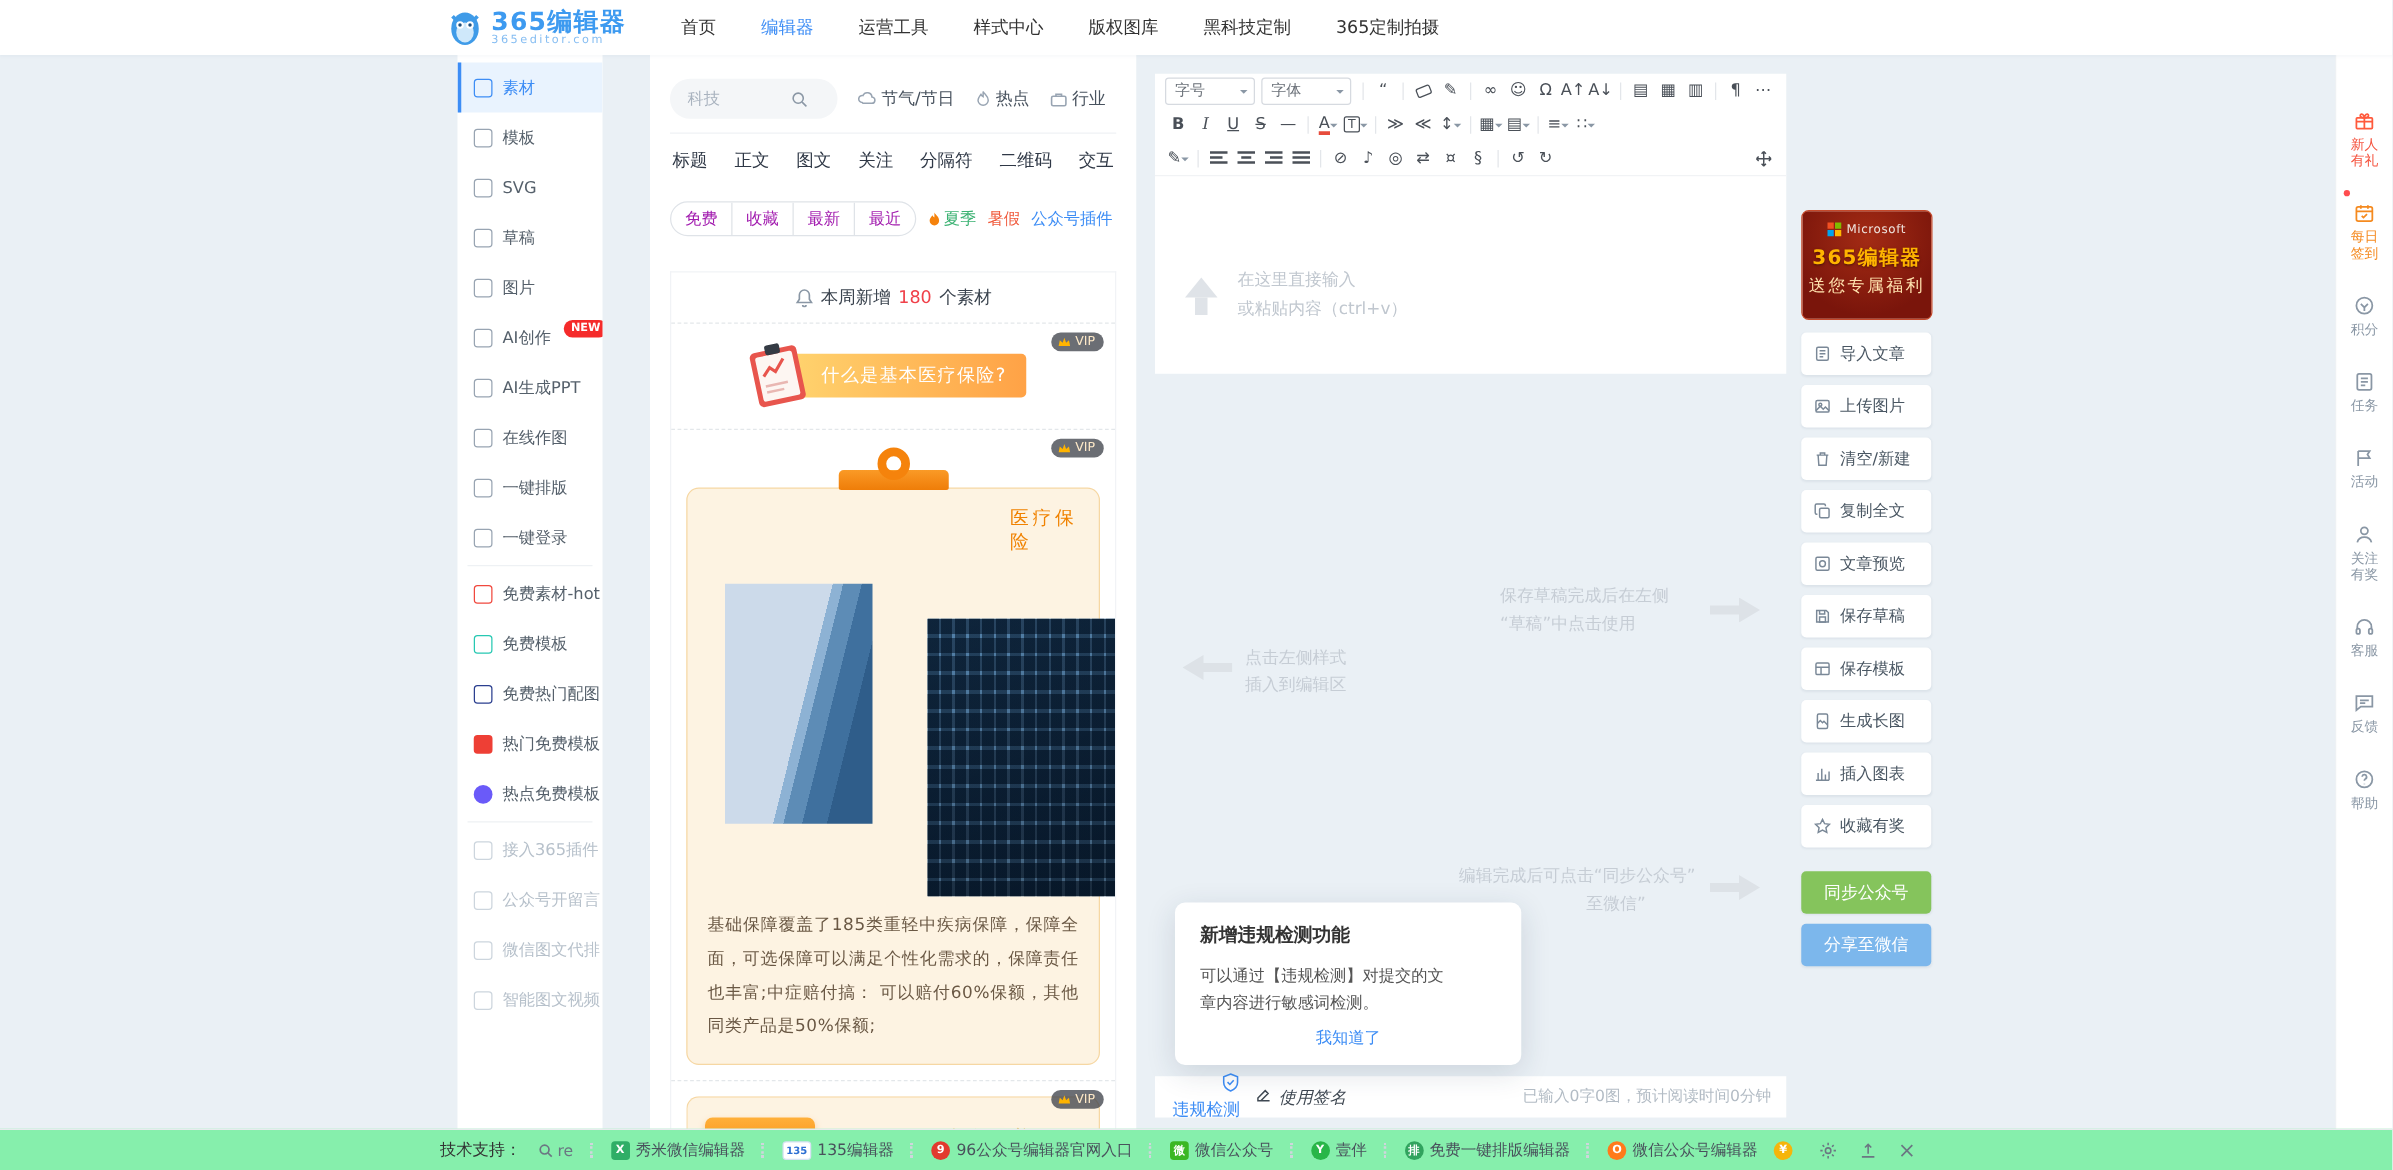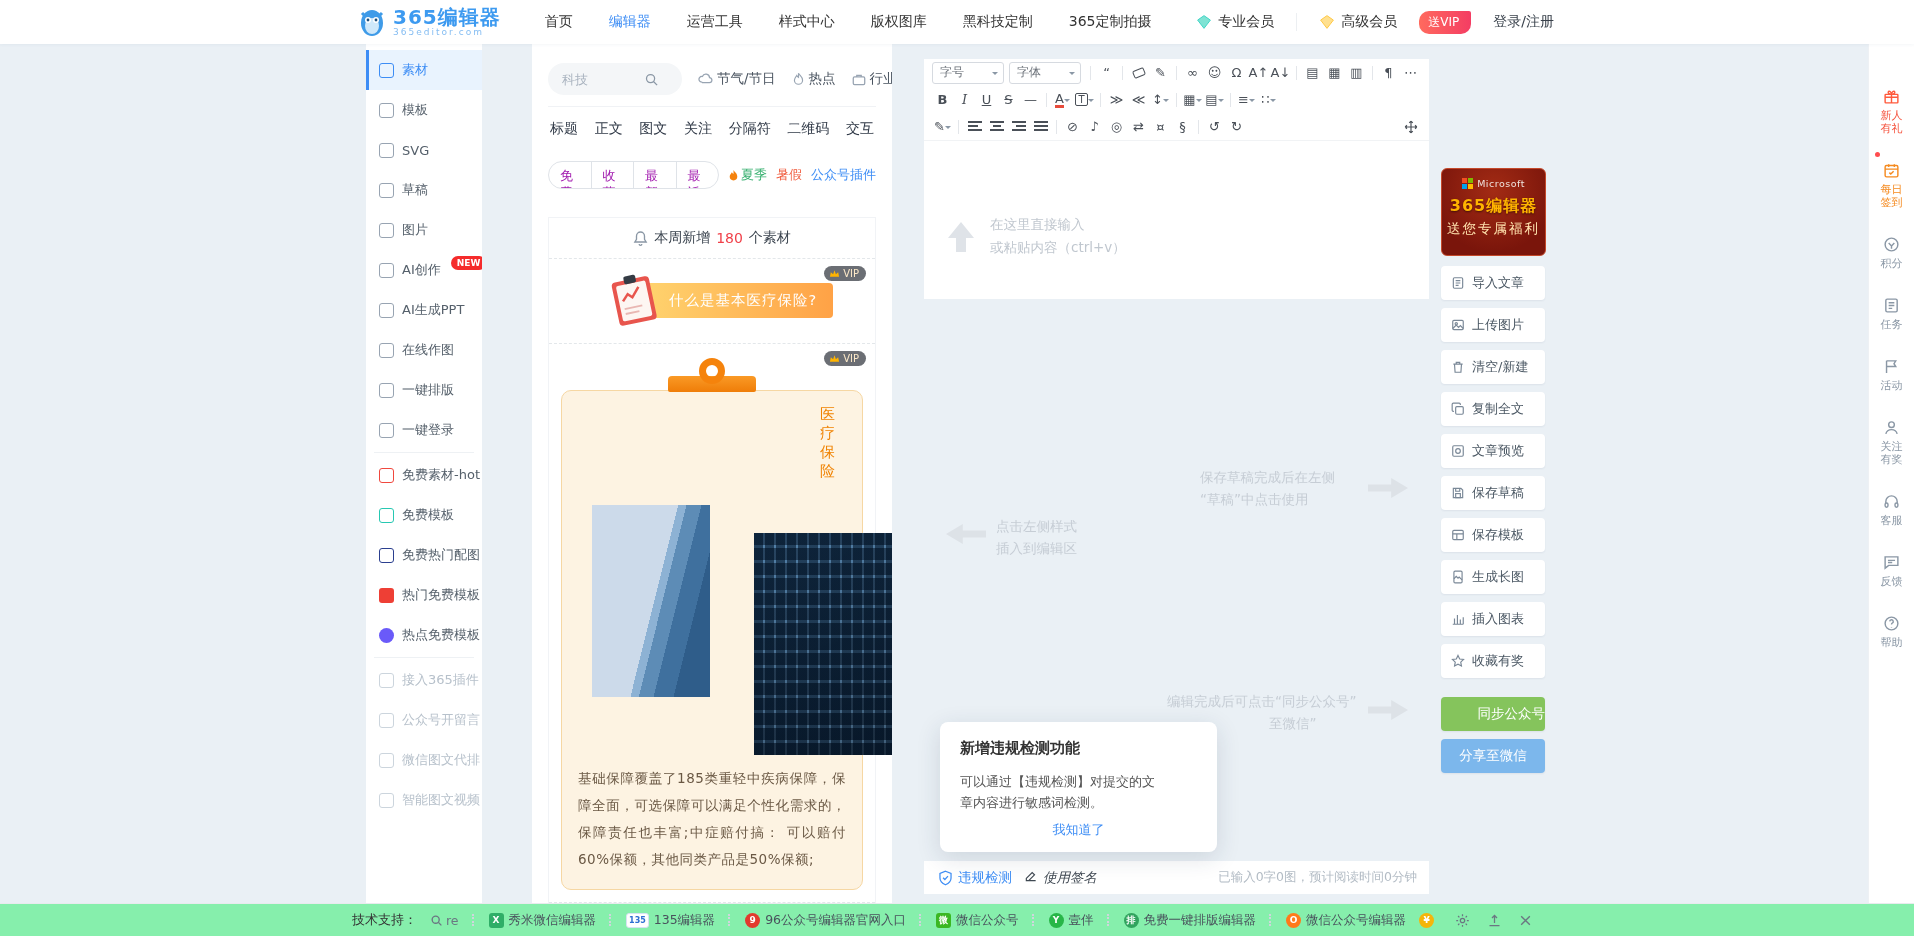--- a/index.html
+++ b/index.html
@@ -56,21 +56,21 @@
   .sb-ic.red-f { border:none; background:#ee3f35; }
   .sb-ic.purple-f { border:none; background:#6a5af9; border-radius:50%; }
   .new-badge {
     margin-left:2px; background:#f52b2b; color:#fff; font-size:9px; font-weight:bold;
     padding:2px 6px; border-radius:9px; transform:translateY(-7px);
   }
   .sb-sep { height:1px; background:#eef1f4; margin:2px 8px; }
 
   
   #materials {
-    position:absolute; left:532px; top:44px; width:360px; height:859px;
+    position:absolute; left:520px; top:44px; width:389px; height:859px;
     background:#fff; padding:19px 16px 0 16px; overflow:hidden;
   }
   .m-search-row { display:flex; align-items:center; gap:16px; padding-bottom:11px; border-bottom:1px solid #f0f2f5; }
   .search-box {
     width:134px; height:32px; background:#f4f6f8; border-radius:16px;
     display:flex; align-items:center; padding:0 11px 0 14px; flex:none;
   }
   .search-box input { border:0; background:transparent; width:82px; font-size:13px; color:#333; outline:none; font-family:inherit; }
   .search-box input::placeholder { color:#a9b3bf; }
   .cat-tab { display:flex; align-items:center; gap:4px; font-size:13.5px; color:#49535f; cursor:pointer; white-space:nowrap; }
@@ -184,21 +184,21 @@
   }
   #popup h3 { font-size:15px; color:#333; font-weight:bold; }
   #popup p { margin-top:13px; font-size:13px; color:#555; line-height:21px; }
   #popup .confirm { display:block; text-align:center; color:#3d8df5; font-size:13px; margin-top:8px; cursor:pointer; }
 
   
   #statusbar {
     position:absolute; left:924px; top:861px; width:505px; height:33px; background:#fff;
     display:flex; align-items:center; padding:0 12px 0 14px; gap:12px; font-size:13.5px; z-index:3;
   }
-  .st-check { color:#3d8df5; display:flex; align-items:center; gap:5px; cursor:pointer; }
+  .st-check { color:#3d8df5; display:flex; align-items:flex-end; gap:5px; cursor:pointer;flex-direction:column; }
   .st-sign { color:#3f4852; display:flex; align-items:flex-start; gap:5px; cursor:pointer;font-style:italic; }
   .st-stats { margin-left:auto; color:#b3bcc5; font-size:12.5px; white-space:nowrap; }
 
   
   #ad {
     position:absolute; left:1441px; top:168px; width:105px; height:88px;
     background:radial-gradient(circle at 50% 25%, #a32b14, #7a150b 75%);
     border:1px solid #c4482a; border-radius:6px; text-align:center; padding-top:9px; z-index:3; cursor:pointer;
   }
   .ms-row { display:flex; align-items:center; justify-content:center; gap:4px; }
@@ -207,21 +207,21 @@
   .ms-row span { color:#efe3dd; font-size:9.5px; letter-spacing:.5px; }
   .ad-l1 { color:#ffb400; font-weight:bold; font-size:16px; margin-top:7px; letter-spacing:1px; text-shadow:0 1px 2px rgba(0,0,0,.5); }
   .ad-l2 { color:#ffe2ae; font-size:13.5px; margin-top:3px; letter-spacing:2px; }
   #actions { position:absolute; left:1441px; top:266px; width:104px; display:flex; flex-direction:column; gap:8px; z-index:3; }
   .act {
     height:34px; background:#fff; border-radius:4px; display:flex; align-items:center; gap:7px;
     padding-left:10px; font-size:13px; color:#4a5763; cursor:pointer;
     box-shadow:0 1px 2px rgba(30,60,90,.07); white-space:nowrap;
   }
   .act svg { color:#7a8897; flex:none; }
-  .act.sync { background:#85c45c; color:#fff; justify-content:flex-end; padding-left:0; margin-top:11px; font-size:13.5px; }
+  .act.sync { background:#85c45c; color:#fff; justify-content:center; padding-left:0; margin-top:11px; font-size:13.5px; }
   .act.share { background:#7cb7ec; color:#fff; justify-content:center; padding-left:0; font-size:13.5px; }
 
   
   #rail {
     position:absolute; left:1868px; top:44px; width:46px; height:892px; background:#fff;
     border-left:1px solid #eef1f4; display:flex; flex-direction:column; align-items:center;
     padding-top:44px; gap:27px; z-index:4;
   }
   .rail-item { display:flex; flex-direction:column; align-items:center; gap:4px; font-size:11px;
     color:#8a97a5; line-height:13px; text-align:center; cursor:pointer; position:relative; }
@@ -273,37 +273,20 @@
   </div>
   <div class="nav-items">
     <span>首页</span>
     <span class="active">编辑器</span>
     <span>运营工具</span>
     <span>样式中心</span>
     <span>版权图库</span>
     <span>黑科技定制</span>
     <span>365定制拍摄</span>
   </div>
-  <div class="nav-right">
-    <div class="member">
-      <svg width="16" height="14" viewBox="0 0 24 22">
-        <path d="M12 1 L22 8 L12 21 L2 8 Z" fill="#7fe3d4" stroke="#39d3c3" stroke-width="1.5"></path>
-      </svg>
-      <span>专业会员</span>
-    </div>
-    <div class="nav-div"></div>
-    <div class="member">
-      <svg width="16" height="14" viewBox="0 0 24 22">
-        <path d="M12 1 L22 8 L12 21 L2 8 Z" fill="#ffe08f" stroke="#ffc53d" stroke-width="1.5"></path>
-      </svg>
-      <span>高级会员</span>
-    </div>
-    <span class="vip-pill">送VIP</span>
-    <span class="login">登录/注册</span>
-  </div>
 </div>
 
 <div id="sidebar">
   <div class="sb-item active">
       <span class="sb-ic"></span>
       <span>素材</span>
     </div>
   <div class="sb-item">
       <span class="sb-ic"></span>
       <span>模板</span>

